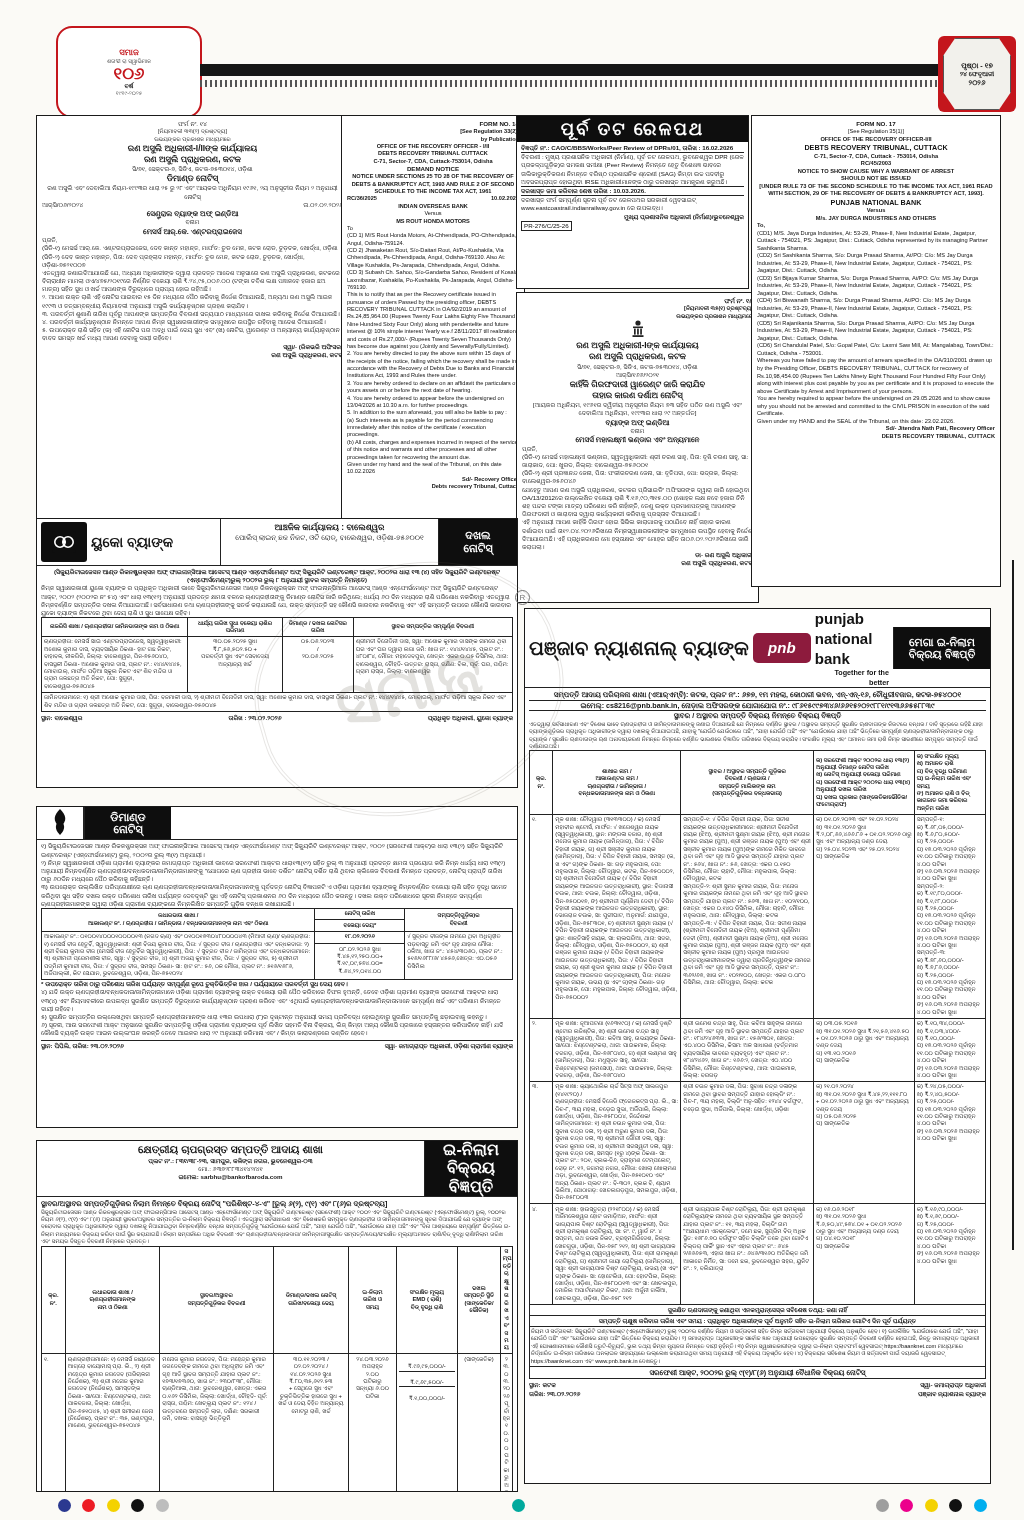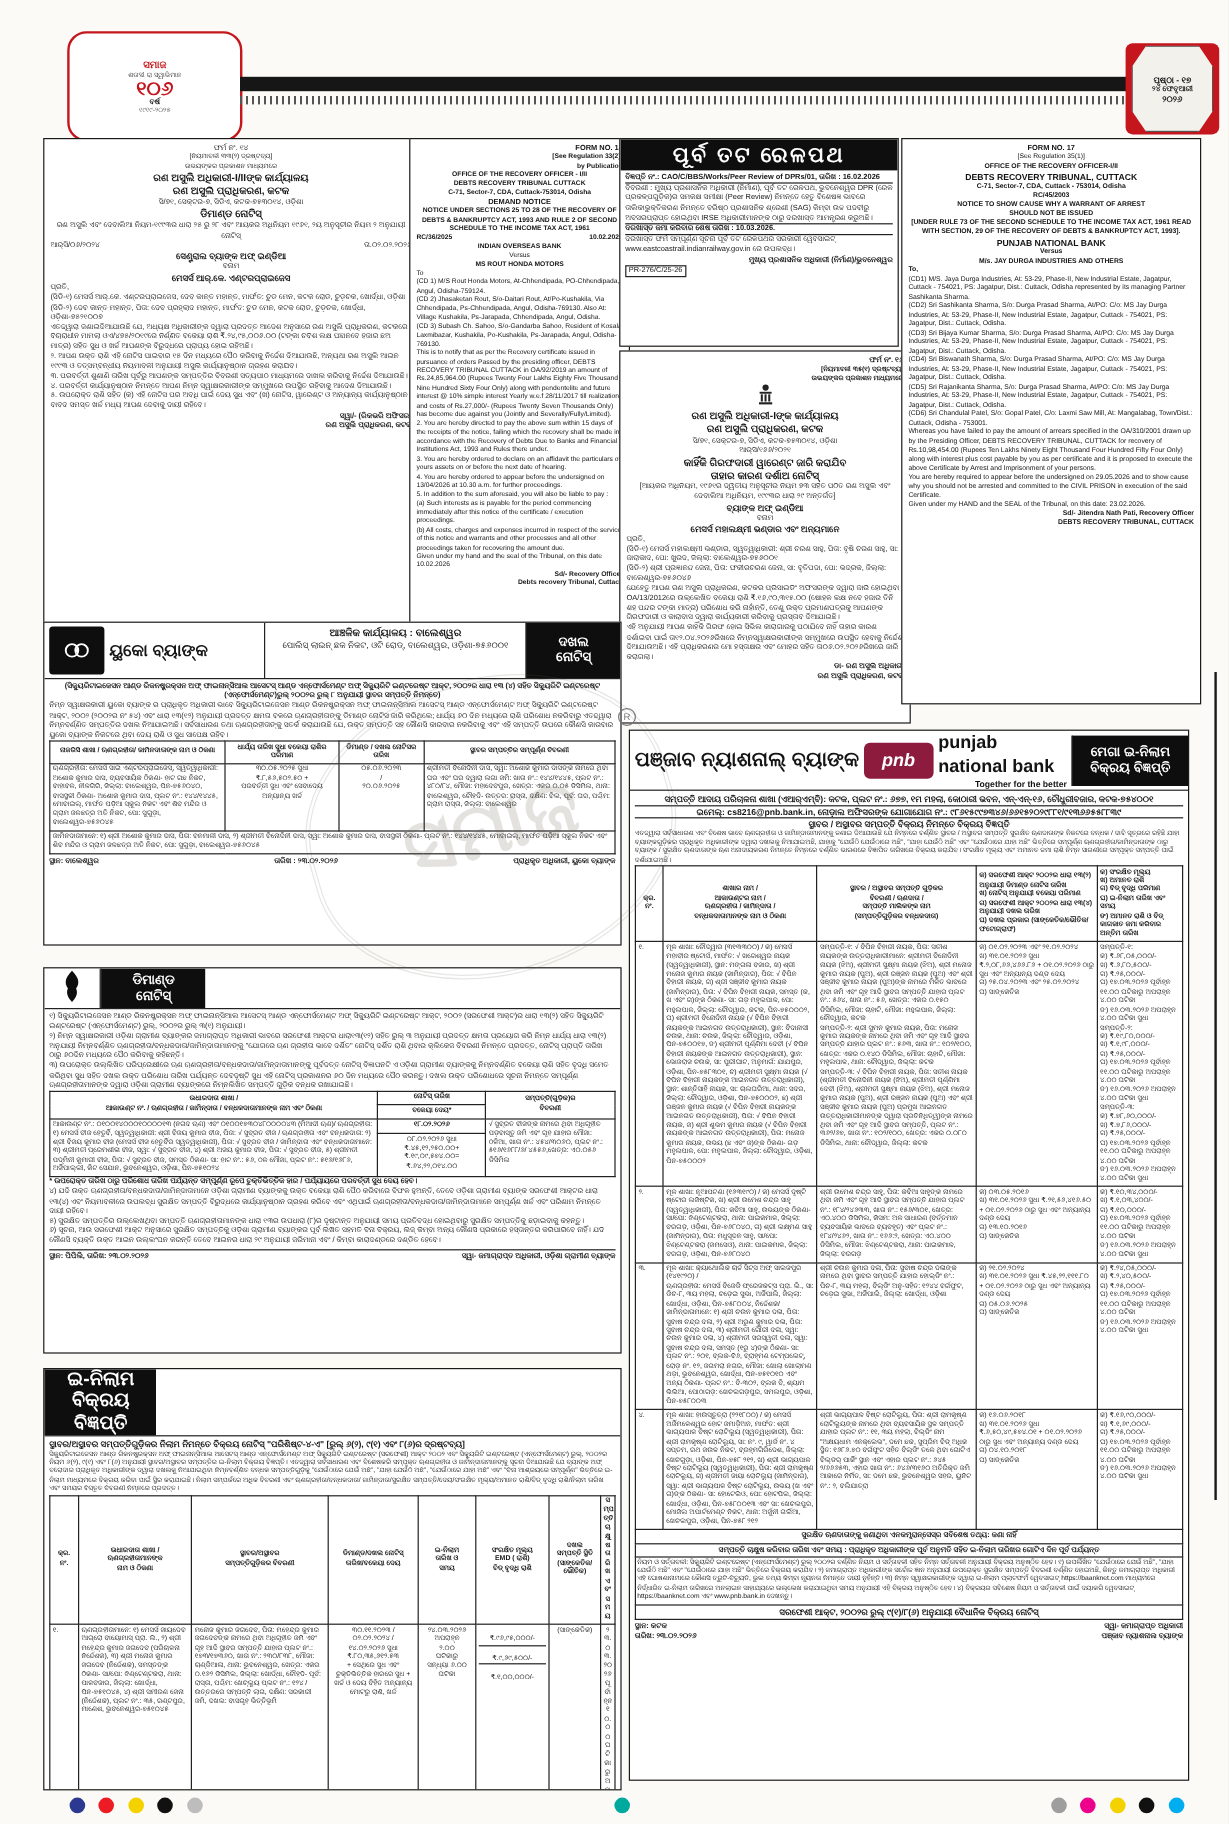--- a/index.html
+++ b/index.html
@@ -305,20 +305,26 @@
       <div class="t6 pre">୬) ସୂଚନା, ଆଉ ସରଫେଶୀ ଆକ୍ଟ ଅନୁସାରେ ସୁରକ୍ଷିତ ସମ୍ପତ୍ତିକୁ ଓଡ଼ିଶା ଗ୍ରାମୀଣ ବ୍ୟାଙ୍କର ପୂର୍ବ ଲିଖିତ ସହମତି ବିନା ବିକ୍ରୟ, ଲିଜ୍ କିମ୍ବା ଅନ୍ୟ କୌଣସି ପ୍ରକାରେ ହସ୍ତାନ୍ତର କରିପାରିବେ ନାହିଁ। ଯଦି କୌଣସି ବ୍ୟକ୍ତି ଉକ୍ତ ଆଇନ ଉଲ୍ଲଂଘନ କରନ୍ତି ତେବେ ଆଇନର ଧାରା ୨୯ ଅନୁଯାୟୀ ଜରିମାନା ଏବଂ / କିମ୍ବା କାରାଦଣ୍ଡରେ ଦଣ୍ଡିତ ହେବେ।</div>
       <div class="row sb t6 b" style="border-top:1px solid #222;margin-top:2px;padding-top:1px">
         <span>ସ୍ଥାନ: ପିପିଲି, ତାରିଖ: ୨୩.୦୨.୨୦୨୬</span>
         <span>ସ୍ୱା- ଜମାଗ୍ରାପ୍ତ ଅଧିକାରୀ, ଓଡ଼ିଶା ଗ୍ରାମୀଣ ବ୍ୟାଙ୍କ</span>
       </div>
     </div>
   </div>
 
   <div class="notice" style="left:36px;top:1140px;width:480px;height:350px;padding:0">
     <div class="row" style="border-bottom:1px solid #222">
+      <div class="grow c" style="padding:2px 3px">
+        <div class="b t10">କ୍ଷେତ୍ରୀୟ ଚାପଗ୍ରସ୍ତ ସମ୍ପତ୍ତି ଆଦାୟ ଶାଖା</div>
+        <div class="b t6">ପ୍ଲଟ ନଂ.: ୮୩୧/୩୮-୨୩, ସାମପୁର, କଳିଙ୍ଗ ନଗର, ଭୁବନେଶ୍ୱର-୦୩</div>
+        <div class="t6">ମୋ.: ୬୩୭୨୮୮୩୪୧୪୨/୪୧</div>
+        <div class="b t6">ଇମେଲ: sarbhu@bankofbaroda.com</div>
+      </div>
       <div class="blackbox" style="width:92px;font-size:16px;border-left:1px solid #222">
         <span>ଇ-ନିଲାମ</span>
         <span>ବିକ୍ରୟ ବିଜ୍ଞପ୍ତି</span>
       </div>
     </div>
     <div style="padding:2px 4px">
       <div class="b t7">ସ୍ଥାବର/ଅସ୍ଥାବର ସମ୍ପତ୍ତିଗୁଡ଼ିକର ନିଲାମ ନିମନ୍ତେ ବିକ୍ରୟ ନୋଟିସ୍ "ପରିଶିଷ୍ଟ-୪-ଏ" [ରୁଲ୍ ୬(୨), ୯(୧) ଏବଂ ୮(୬)ର ଦ୍ରଷ୍ଟବ୍ୟ]</div>
       <div class="t5 pre">ସିକ୍ୟୁରିଟାଇଜେସନ ଆଣ୍ଡ ରିକନଷ୍ଟ୍ରକ୍ସନ ଅଫ୍ ଫାଇନାନ୍ସିଆଲ ଆସେଟସ୍ ଆଣ୍ଡ ଏନ୍‌ଫୋର୍ସମେଣ୍ଟ ଅଫ୍ ସିକ୍ୟୁରିଟି ଇଣ୍ଟରେଷ୍ଟ (ସରଫେଶୀ) ଆକ୍ଟ ୨୦୦୨ ଏବଂ ସିକ୍ୟୁରିଟି ଇଣ୍ଟରେଷ୍ଟ (ଏନ୍‌ଫୋର୍ସମେଣ୍ଟ) ରୁଲ୍, ୨୦୦୨ର ନିୟମ ୬(୨), ୯(୧) ଏବଂ ୮(୬) ଅନୁଯାୟୀ ସ୍ଥାବର/ଅସ୍ଥାବର ସମ୍ପତ୍ତିର ଇ-ନିଲାମ ବିକ୍ରୟ ବିଜ୍ଞପ୍ତି। ଏତଦ୍ଦ୍ୱାରା ସର୍ବସାଧାରଣ ଏବଂ ବିଶେଷକରି ସମ୍ପୃକ୍ତ ଋଣଗ୍ରହୀତା ଓ ଜାମିନ୍‌ଦାତାମାନଙ୍କୁ ସୂଚନା ଦିଆଯାଉଛି ଯେ ବ୍ୟାଙ୍କ ଅଫ୍ ବରୋଦାର ପ୍ରାଧିକୃତ ଅଧିକାରୀଙ୍କ ଦ୍ୱାରା ଦଖଲକୁ ନିଆଯାଇଥିବା ନିମ୍ନବର୍ଣ୍ଣିତ ବନ୍ଧକ ସମ୍ପତ୍ତିଗୁଡ଼ିକୁ "ଯେଉଁଠାରେ ଯେଉଁ ଅଛି", "ଯାହା ଯେଉଁଠି ଅଛି", "ଯେଉଁଠାରେ ଯାହା ଅଛି" ଏବଂ "ବିନା ଆଶ୍ରୟରେ ସମ୍ପୂର୍ଣ୍ଣ" ଭିତ୍ତିରେ ଇ-ନିଲାମ ମାଧ୍ୟମରେ ବିକ୍ରୟ କରିବା ପାଇଁ ସ୍ଥିର କରାଯାଇଛି। ନିଲାମ ସମ୍ପର୍କରେ ଅଧିକ ବିବରଣୀ ଏବଂ ଋଣଗ୍ରହୀତା/ବନ୍ଧକଦାତା/ ଜାମିନ୍‌ଦାତା/ସୁରକ୍ଷିତ ସମ୍ପତ୍ତି/ଦେୟ/ସଂରକ୍ଷିତ ମୂଲ୍ୟ/ଅମାନତ ରାଶି/ବିଡ୍ ବୃଦ୍ଧି ରାଶି/ନିଲାମ ତାରିଖ ଏବଂ ସମୟର ବିସ୍ତୃତ ବିବରଣୀ ନିମ୍ନରେ ପ୍ରଦତ୍ତ।</div>
       <table>
         <tbody>
@@ -378,21 +384,21 @@
 ୫.୦୦ ଘଟିକା</td>
         </tr>
       </tbody>
         </table>
 
     </div>
   </div>
 
   <div class="notice" style="left:524px;top:608px;width:465px;height:874px;padding:0">
     <div class="row" style="border-bottom:1px solid #222;align-items:center">
-      <span class="b" style="font-size:17px;padding:2px 4px">ପଞ୍ଜାବ ନ୍ୟାଶନାଲ୍ ବ୍ୟାଙ୍କ</span>
+      <span class="b" style="font-size:20px;padding:2px 4px">ପଞ୍ଜାବ ନ୍ୟାଶନାଲ୍ ବ୍ୟାଙ୍କ</span>
       <span class="pnbBox">
           <span>pnb</span>
         </span>
       <span class="grow" style="padding:0 4px">
         <div class="b" style="font-size:15px">punjab national bank</div>
         <div class="t7 sign-r">Together for the better</div>
       </span>
       <span class="blackbox" style="width:96px;height:42px;font-size:11px;border-left:1px solid #222">
         <span>ମେଗା ଇ-ନିଲାମ</span>
         <span>ବିକ୍ରୟ ବିଜ୍ଞପ୍ତି</span>

